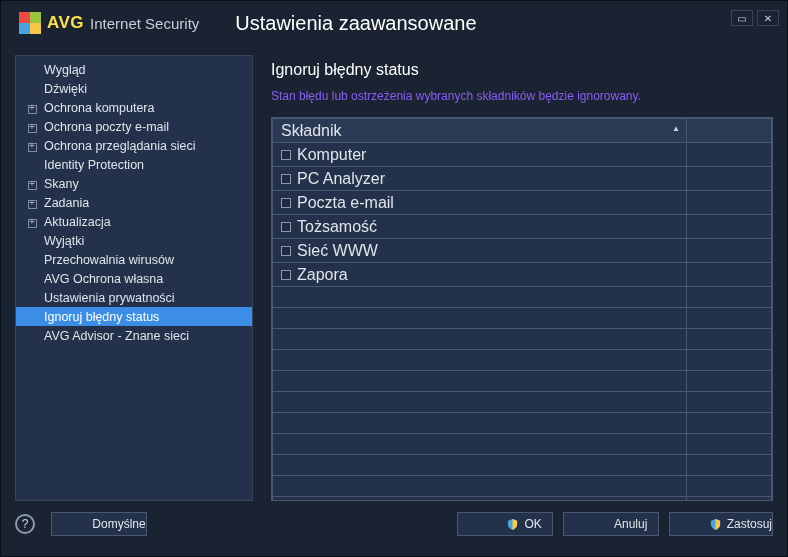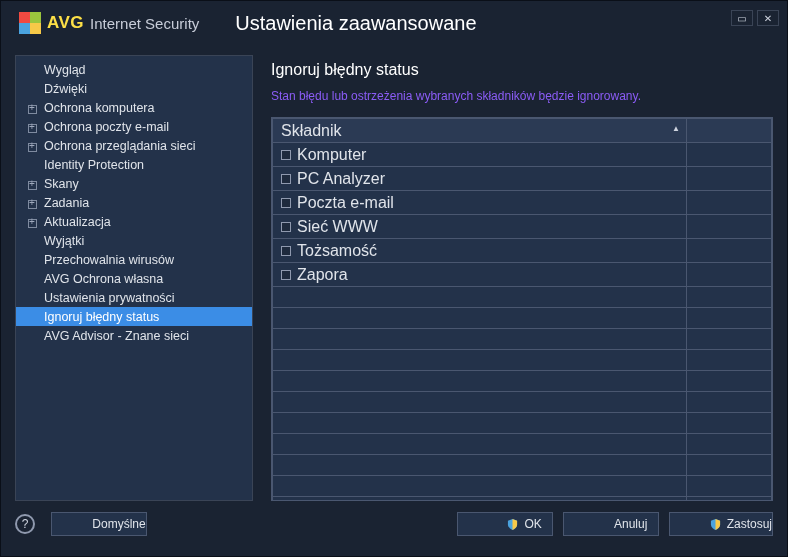--- a/index.html
+++ b/index.html
@@ -206,25 +206,25 @@
             </tr>
             <tr>
               <td><span class="cb"></span><span>PC Analyzer</span></td>
               <td class="col2"></td>
             </tr>
             <tr>
               <td><span class="cb"></span><span>Poczta e-mail</span></td>
               <td class="col2"></td>
             </tr>
             <tr>
+              <td><span class="cb"></span><span>Tożsamość</span></td>
+              <td class="col2"></td>
+            </tr>
+            <tr>
               <td><span class="cb"></span><span>Sieć WWW</span></td>
-              <td class="col2"></td>
-            </tr>
-            <tr>
-              <td><span class="cb"></span><span>Tożsamość</span></td>
               <td class="col2"></td>
             </tr>
             <tr>
               <td><span class="cb"></span><span>Zapora</span></td>
               <td class="col2"></td>
             </tr>
             <tr>
               <td></td>
               <td class="col2"></td>
             </tr>

